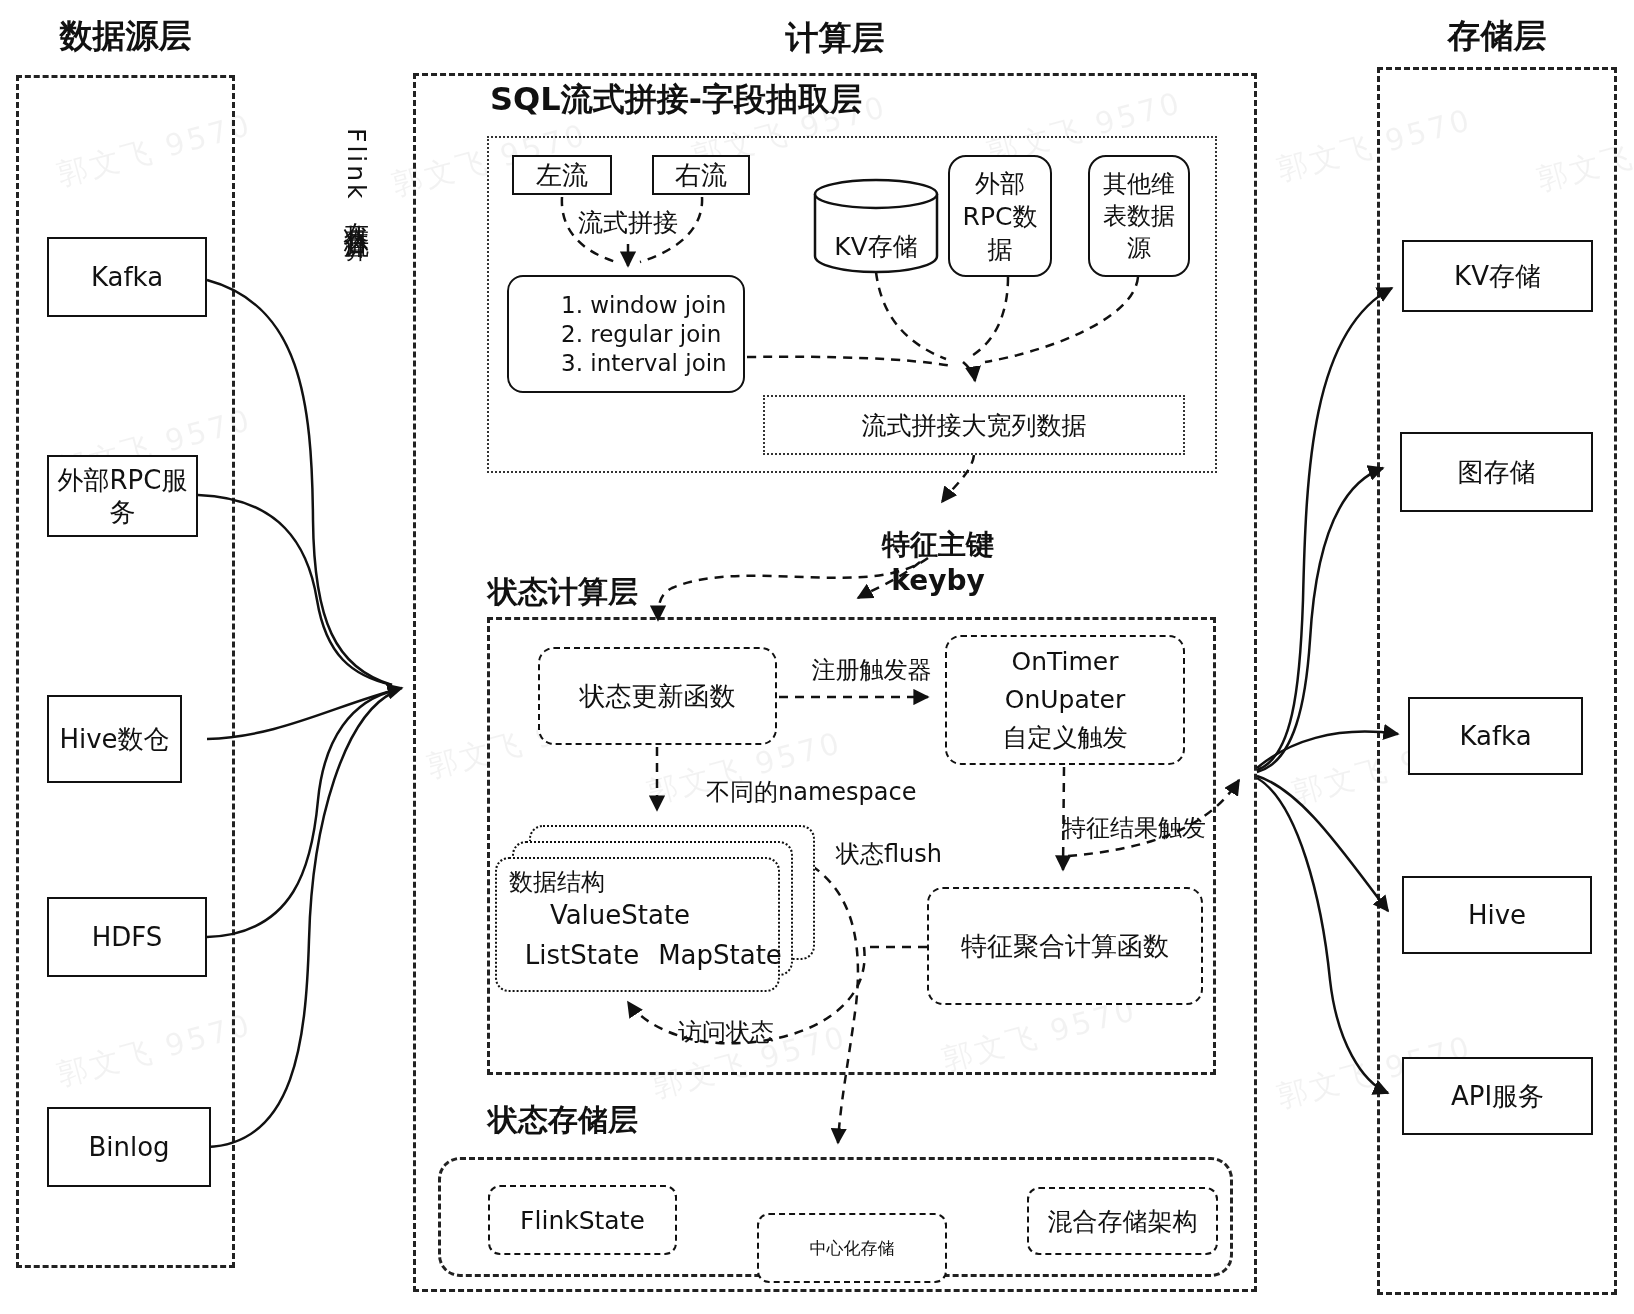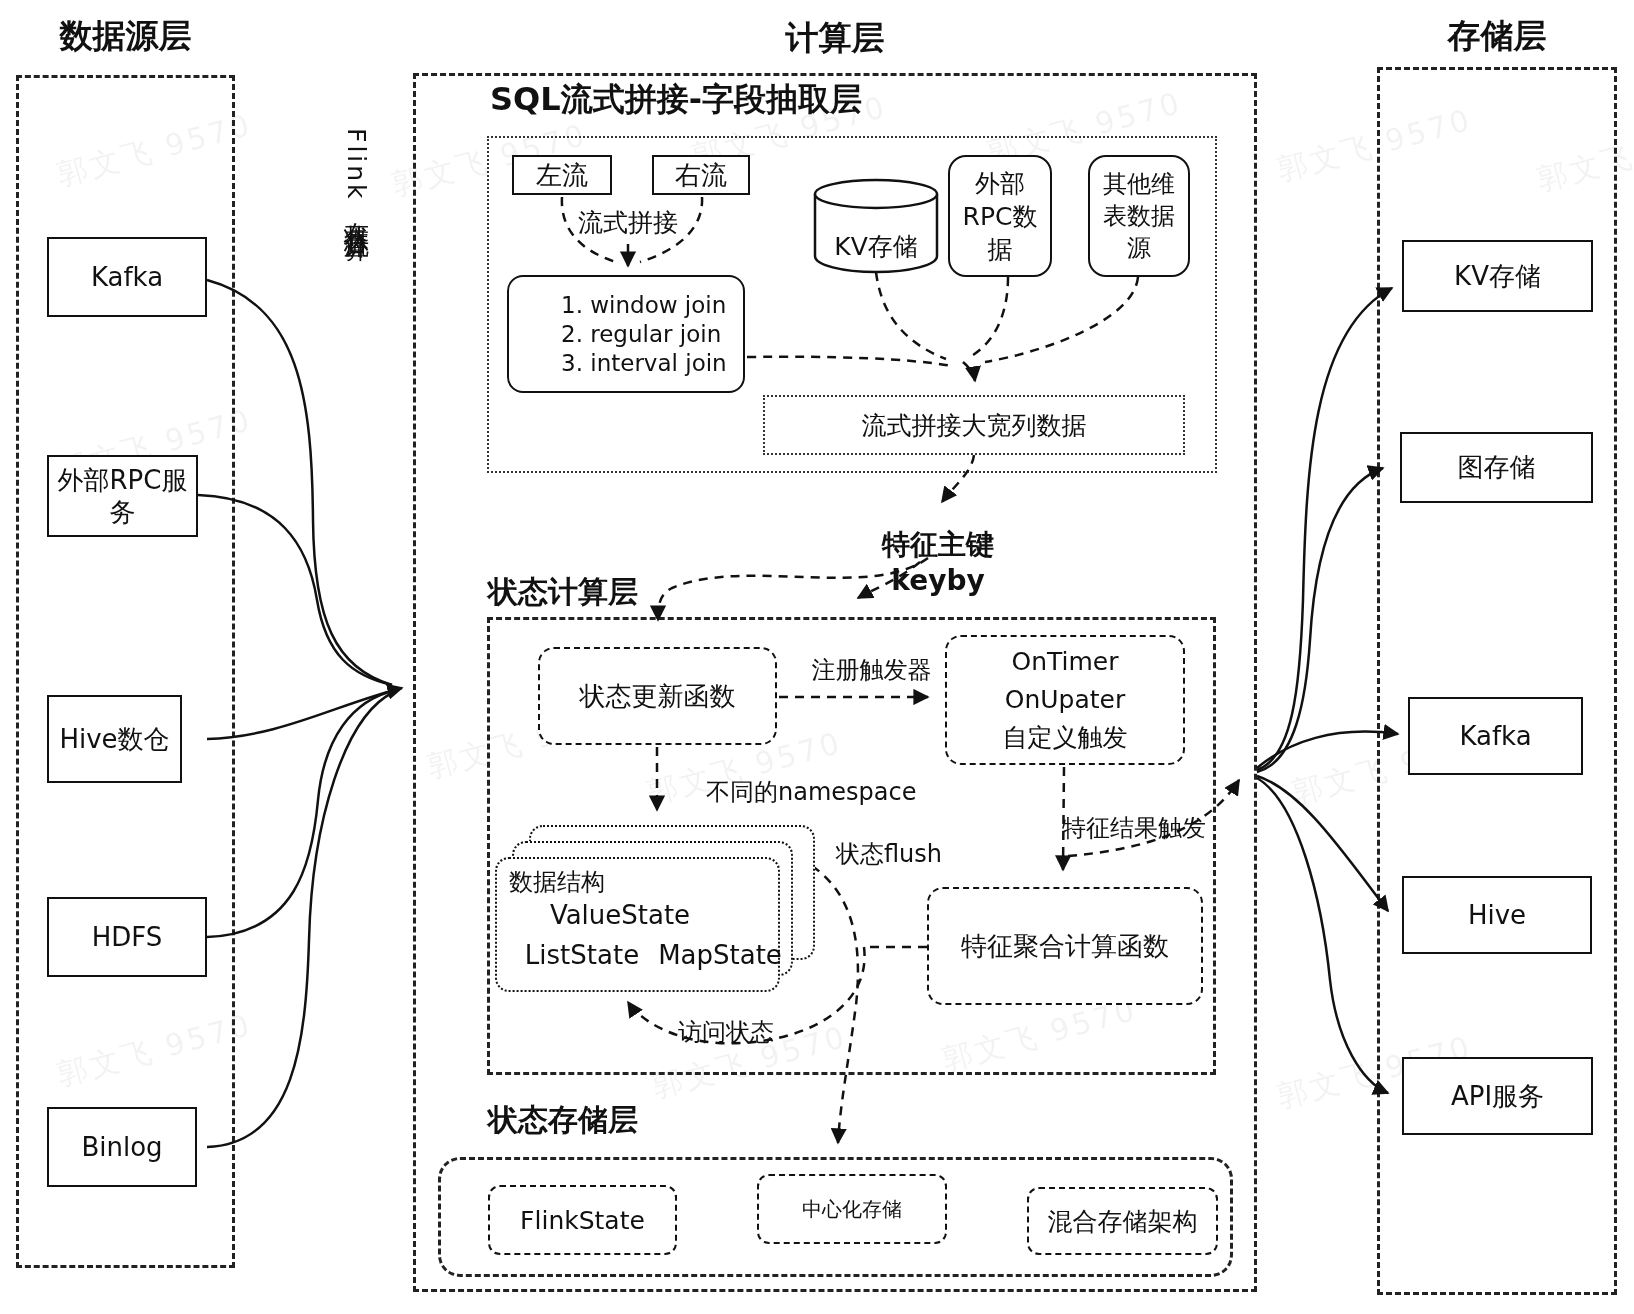--- a/index.html
+++ b/index.html
@@ -100,24 +100,24 @@
     <path d="M 927,947 L 864,947"></path>
     <path d="M 864,947 C 872,1012 795,1047 718,1043 C 672,1040 640,1020 628,1002" marker-end="url(#arrow)"></path>
     <path d="M 812,866 C 856,896 862,950 856,1005 C 848,1065 840,1105 838,1143" marker-end="url(#arrow)"></path>
   </g>
 </svg>
 
 <div class="abs node" style="left:47px;top:237px;width:160px;height:80px">Kafka</div>
 <div class="abs node" style="left:47px;top:455px;width:151px;height:82px;padding:0 8px">外部RPC服务</div>
 <div class="abs node" style="left:47px;top:695px;width:135px;height:88px">Hive数仓</div>
 <div class="abs node" style="left:47px;top:897px;width:160px;height:80px">HDFS</div>
-<div class="abs node" style="left:47px;top:1107px;width:150px;height:80px">Binlog</div>
+<div class="abs node" style="left:47px;top:1107px;width:164px;height:80px">Binlog</div>
 
 <div class="abs node" style="left:1402px;top:240px;width:191px;height:72px">KV存储</div>
-<div class="abs node" style="left:1400px;top:432px;width:193px;height:71px">图存储</div>
+<div class="abs node" style="left:1400px;top:432px;width:193px;height:80px">图存储</div>
 <div class="abs node" style="left:1408px;top:697px;width:175px;height:78px">Kafka</div>
 <div class="abs node" style="left:1402px;top:876px;width:190px;height:78px">Hive</div>
 <div class="abs node" style="left:1402px;top:1057px;width:191px;height:78px">API服务</div>
 
 <div class="abs sub-title" style="left:490px;top:78px;font-size:32px">SQL流式拼接-字段抽取层</div>
 <div class="abs dotcont" style="left:487px;top:136px;width:730px;height:337px"></div>
 <div class="abs rnode" style="left:512px;top:155px;width:100px;height:40px">左流</div>
 <div class="abs rnode" style="left:652px;top:155px;width:98px;height:40px">右流</div>
 <div class="abs lbl" style="left:568px;top:206px;width:120px;text-align:center;font-size:25px">流式拼接</div>
 
@@ -157,14 +157,14 @@
 <div class="abs" style="left:650px;top:940px;width:140px;text-align:center;font-size:26px;z-index:4">MapState</div>
 
 <div class="abs lbl" style="left:836px;top:838px">状态flush</div>
 <div class="abs lbl" style="left:1062px;top:812px">特征结果触发</div>
 <div class="abs dashed-round" style="left:927px;top:887px;width:276px;height:118px">特征聚合计算函数</div>
 <div class="abs lbl" style="left:678px;top:1016px;width:110px;text-align:left">访问状态</div>
 
 <div class="abs sub-title" style="left:488px;top:1100px">状态存储层</div>
 <div class="abs cont" style="left:438px;top:1157px;width:795px;height:120px;border-radius:22px"></div>
 <div class="abs dashed-round" style="left:488px;top:1185px;width:189px;height:70px;font-size:25px;border-radius:12px">FlinkState</div>
-<div class="abs dashed-round" style="left:757px;top:1174px;width:190px;height:70px;font-size:20px;border-radius:12px">中心化存储</div>
+<div class="abs dashed-round" style="left:757px;top:1213px;width:190px;height:70px;font-size:17px;border-radius:12px">中心化存储</div>
 <div class="abs dashed-round" style="left:1027px;top:1187px;width:191px;height:68px;font-size:25px;border-radius:12px">混合存储架构</div>
 
 </body></html>

